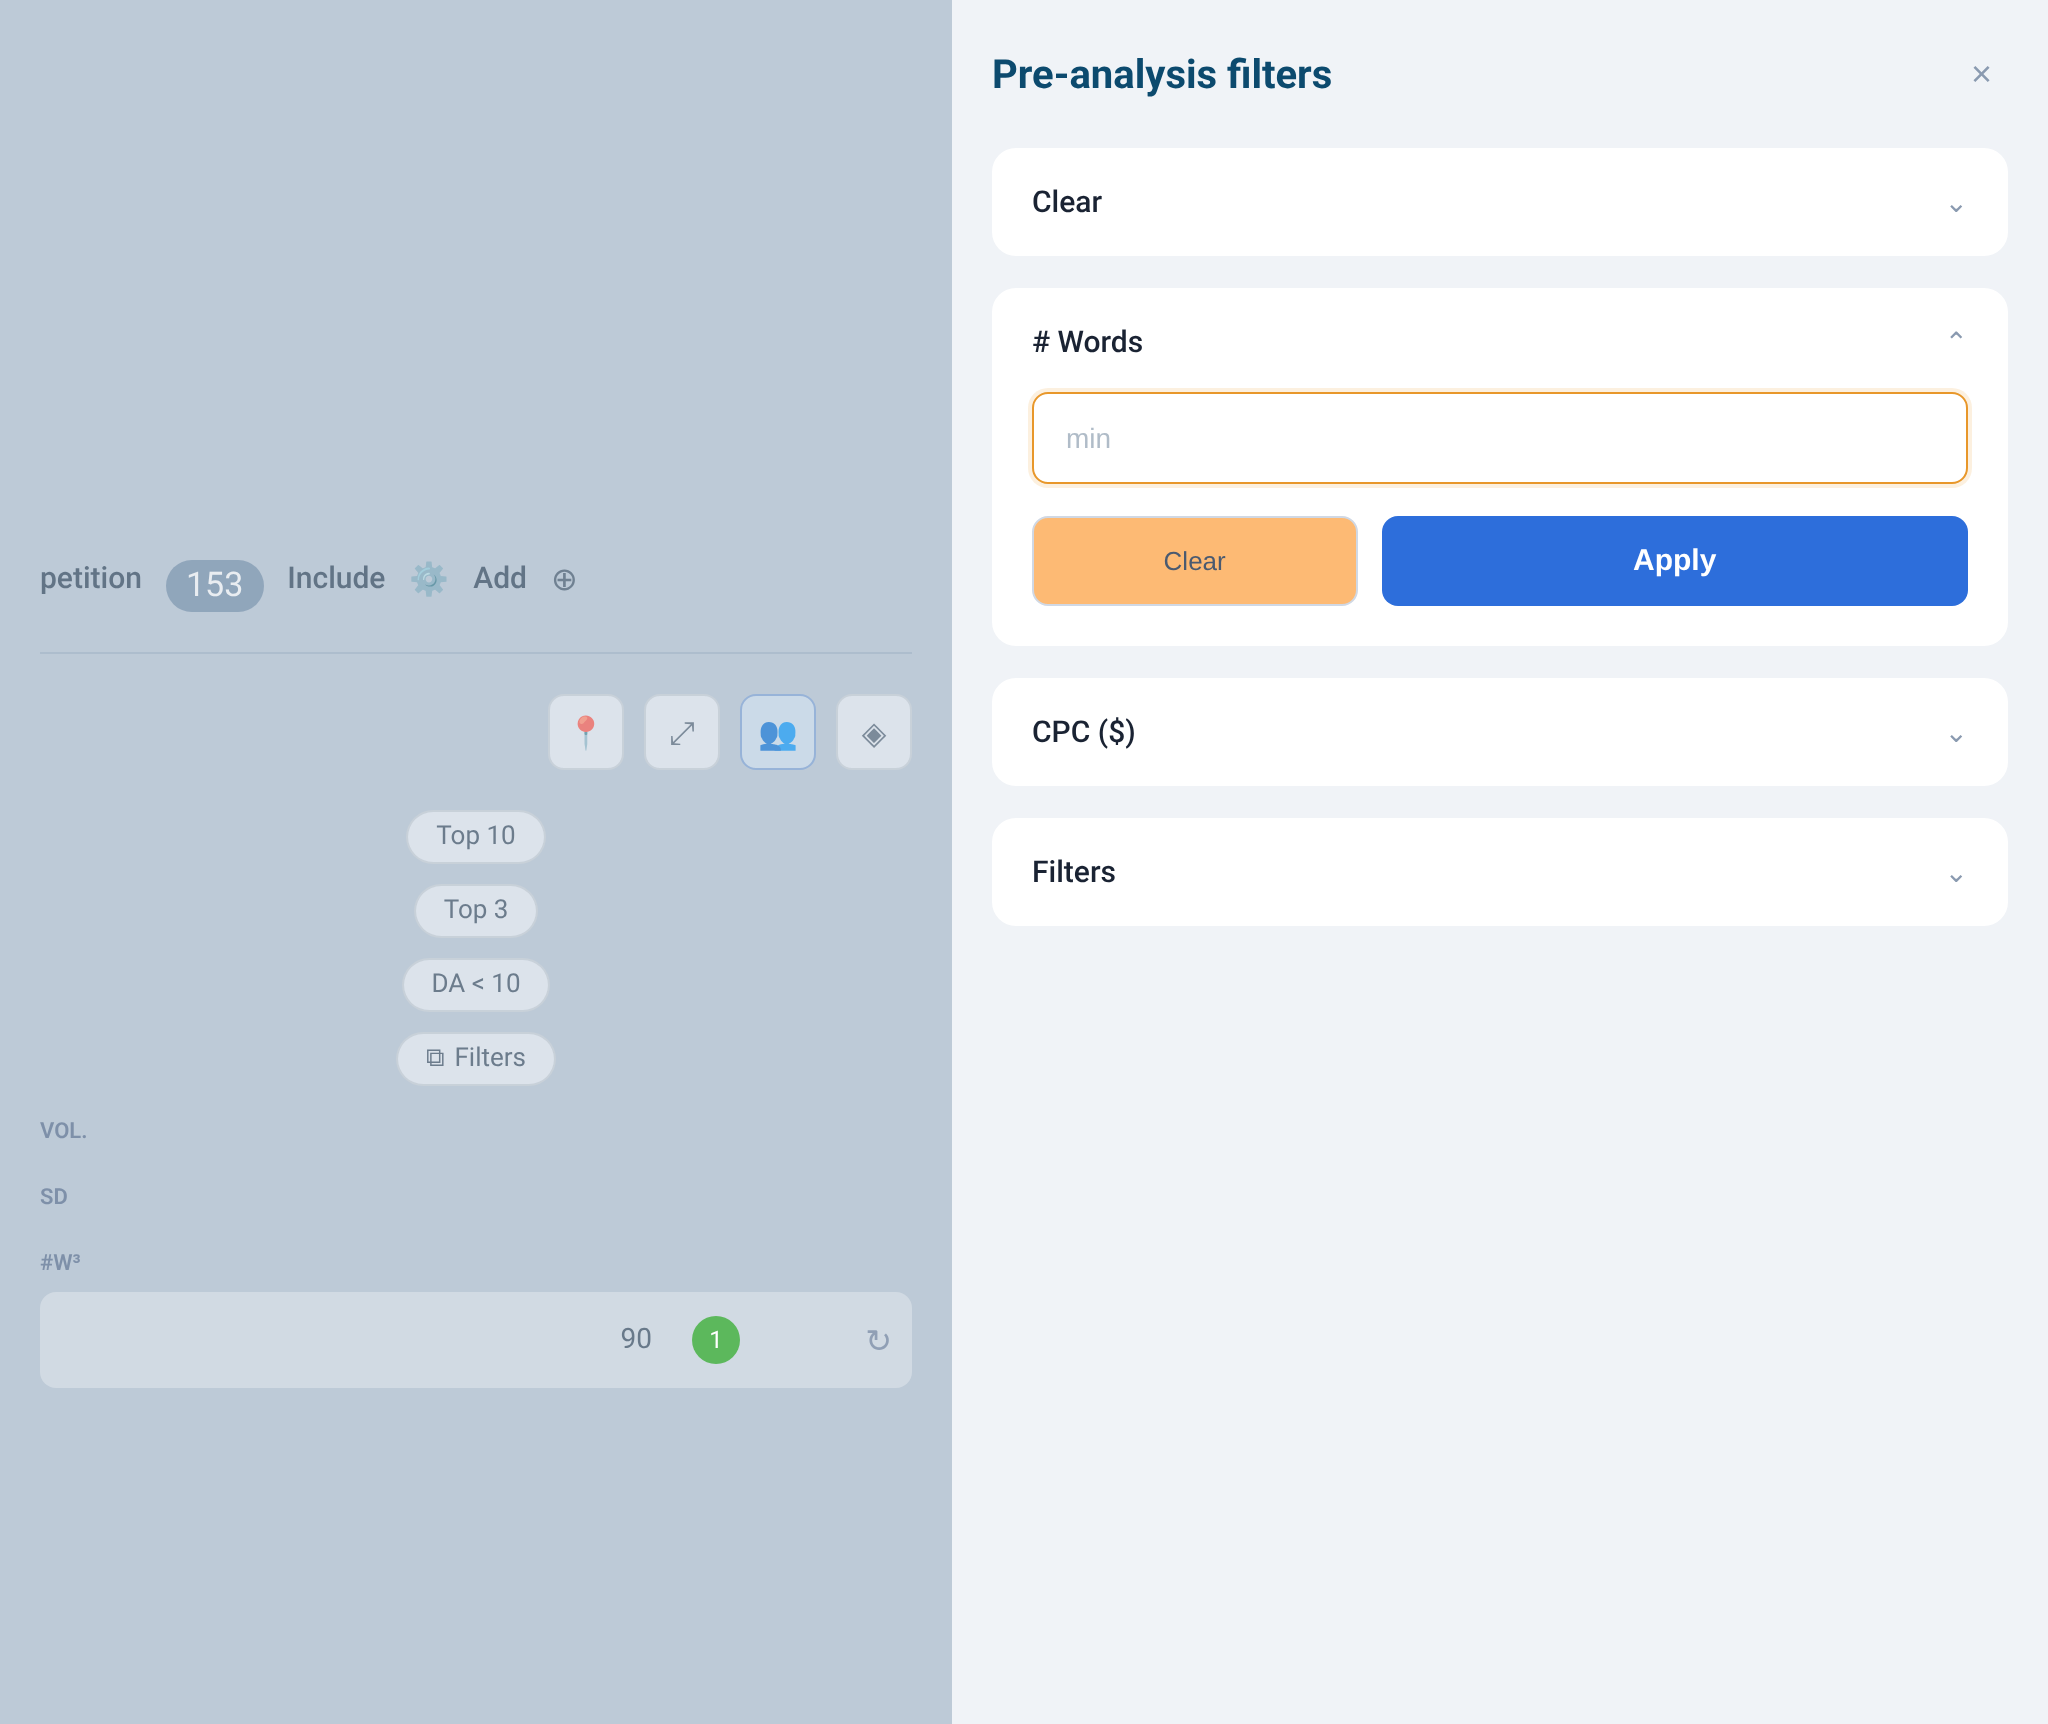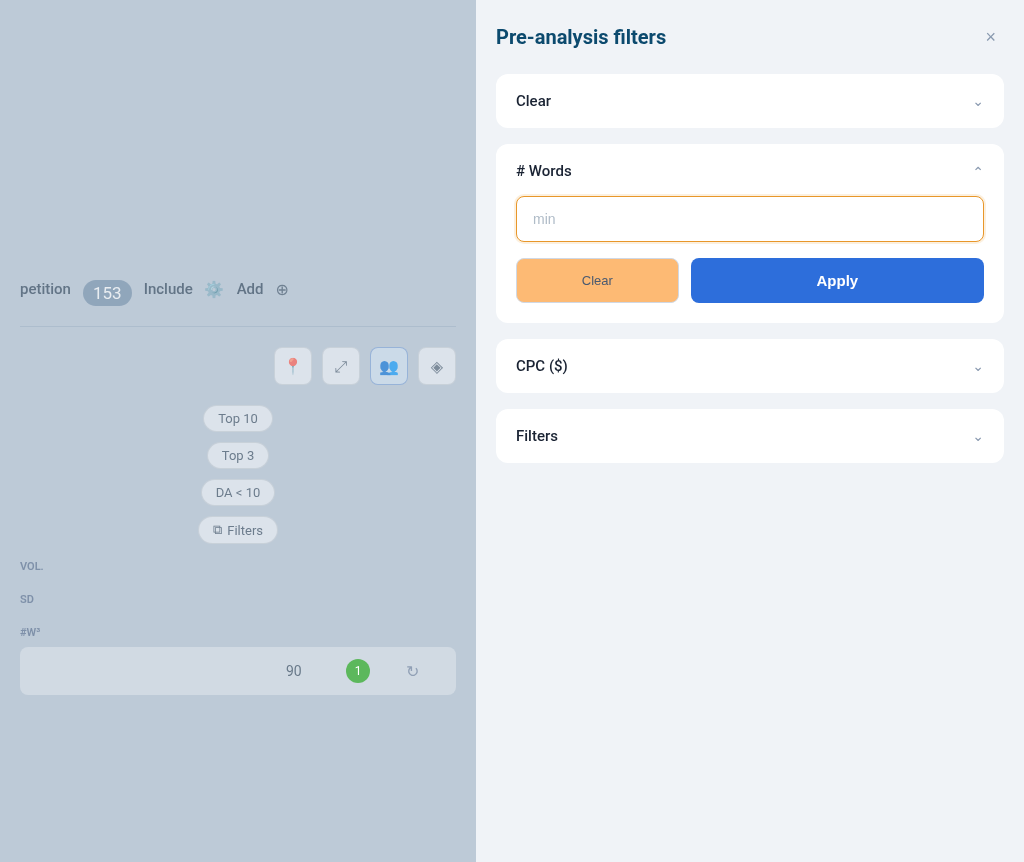--- a/index.html
+++ b/index.html
@@ -146,21 +146,21 @@
       padding: 12px 10px;
       background: rgba(255,255,255,0.3);
       border-radius: 8px;
       margin-bottom: 6px;
     }
 
     .bg-cell {
       font-size: 14px;
       color: rgba(60, 80, 100, 0.7);
       min-width: 40px;
-      text-align: left;
+      text-align: right;
     }
 
     .bg-cell-green {
       background: #5cb85c;
       color: white;
       border-radius: 50%;
       width: 24px;
       height: 24px;
       display: flex;
       align-items: center;

